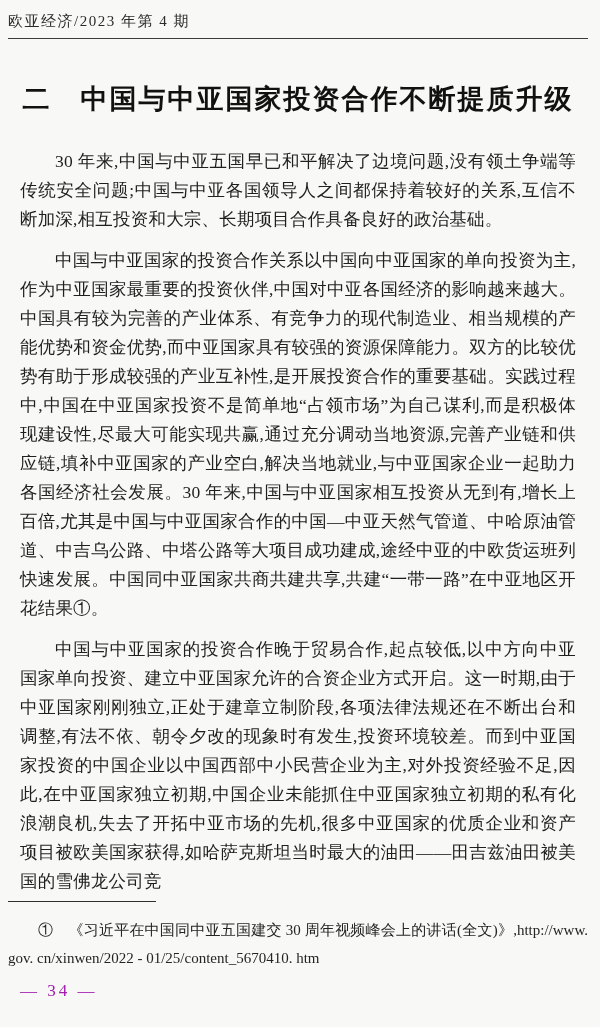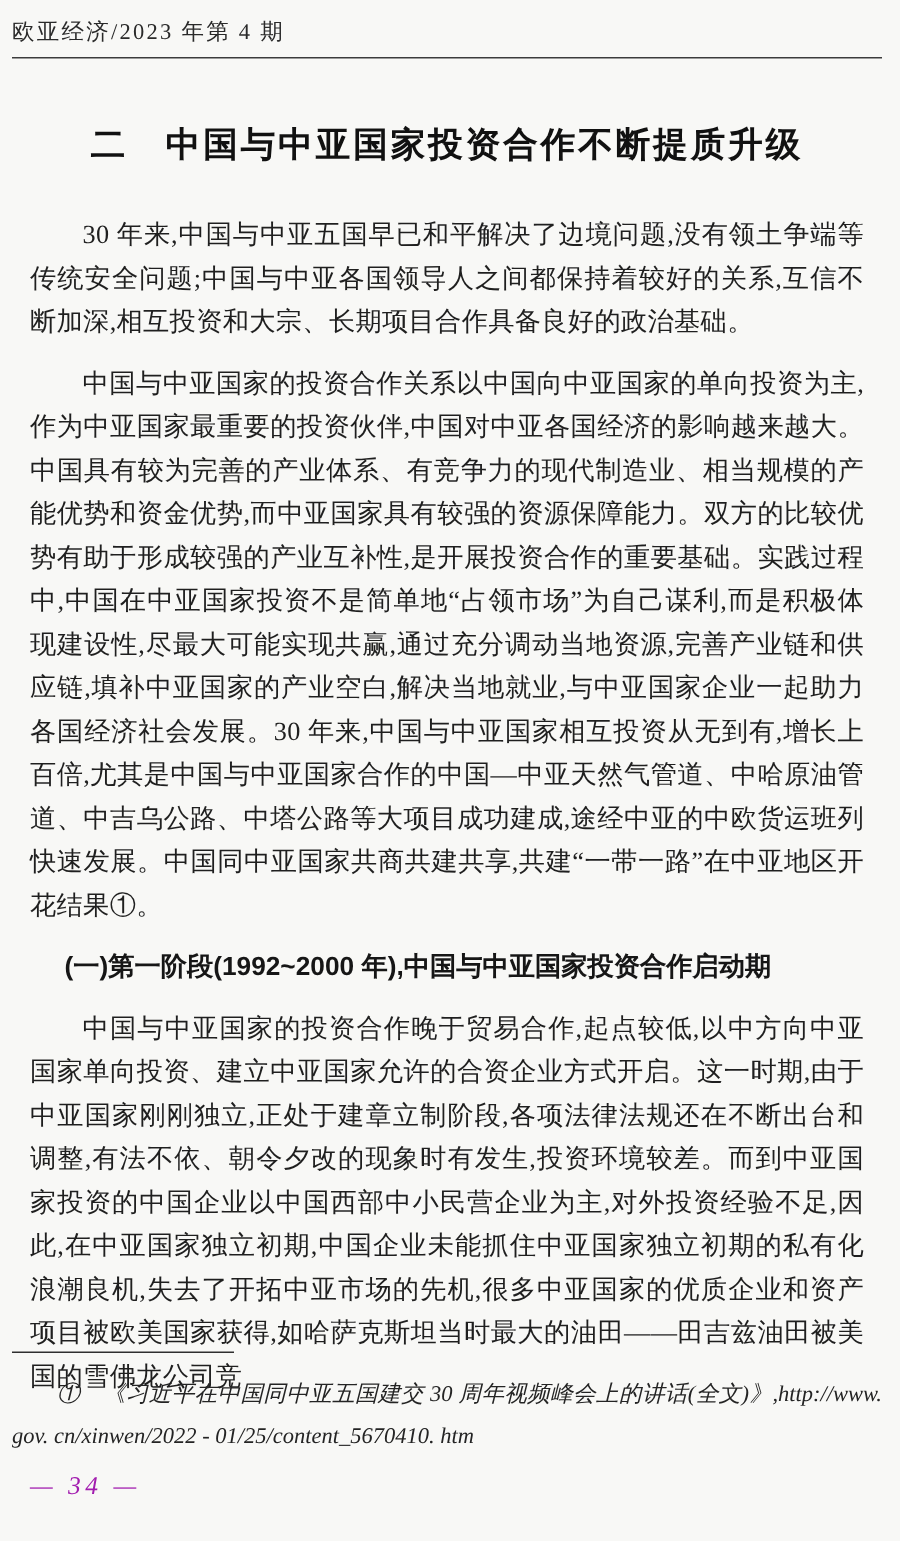--- a/index.html
+++ b/index.html
@@ -23,21 +23,21 @@
     padding-top: 2px;
   }
   .head-rule {
     border: none;
     border-top: 1.8px solid #3c3c3c;
     margin: 7px 0 0 0;
   }
   .article-title {
     margin: 42px 0 0 0;
     font-family: "Liberation Sans", "DejaVu Sans", sans-serif;
-    font-size: 23px;
+    font-size: 27px;
     font-weight: 700;
     text-align: center;
     letter-spacing: 2px;
     color: #111;
   }
   .body-text {
     margin: 30px 0 0 0;
   }
   .body-text p {
     margin: 12px;
@@ -53,21 +53,20 @@
     font-size: 17.5px;
     font-weight: 700;
     line-height: 29px;
     text-indent: 2em;
     color: #161616;
   }
   .page-footer {
     position: absolute;
     left: 8px; right: 12px;
     top: 901px;
-    font-style: italic;
   }
   .footnote-rule {
     border: none;
     border-top: 1.8px solid #2f2f2f;
     width: 148px;
     margin: 0;
   }
   .footnote-text {
     margin: 14px 0 0 0;
     font-size: 15px;
@@ -90,21 +89,20 @@
 <div class="page">
 
   <div class="running-head">欧亚经济/2023 年第 4 期</div>
   <hr class="head-rule">
 
   <h1 class="article-title">二　中国与中亚国家投资合作不断提质升级</h1>
 
   <div class="body-text">
     <p>30 年来,中国与中亚五国早已和平解决了边境问题,没有领土争端等传统安全问题;中国与中亚各国领导人之间都保持着较好的关系,互信不断加深,相互投资和大宗、长期项目合作具备良好的政治基础。</p>
     <p>中国与中亚国家的投资合作关系以中国向中亚国家的单向投资为主,作为中亚国家最重要的投资伙伴,中国对中亚各国经济的影响越来越大。中国具有较为完善的产业体系、有竞争力的现代制造业、相当规模的产能优势和资金优势,而中亚国家具有较强的资源保障能力。双方的比较优势有助于形成较强的产业互补性,是开展投资合作的重要基础。实践过程中,中国在中亚国家投资不是简单地“占领市场”为自己谋利,而是积极体现建设性,尽最大可能实现共赢,通过充分调动当地资源,完善产业链和供应链,填补中亚国家的产业空白,解决当地就业,与中亚国家企业一起助力各国经济社会发展。30 年来,中国与中亚国家相互投资从无到有,增长上百倍,尤其是中国与中亚国家合作的中国—中亚天然气管道、中哈原油管道、中吉乌公路、中塔公路等大项目成功建成,途经中亚的中欧货运班列快速发展。中国同中亚国家共商共建共享,共建“一带一路”在中亚地区开花结果①。</p>
-    <h2 class="subsection-heading">(一)第一阶段(1992~2000 年),中国与中亚国家投资合作启动期</h2>
     <p>中国与中亚国家的投资合作晚于贸易合作,起点较低,以中方向中亚国家单向投资、建立中亚国家允许的合资企业方式开启。这一时期,由于中亚国家刚刚独立,正处于建章立制阶段,各项法律法规还在不断出台和调整,有法不依、朝令夕改的现象时有发生,投资环境较差。而到中亚国家投资的中国企业以中国西部中小民营企业为主,对外投资经验不足,因此,在中亚国家独立初期,中国企业未能抓住中亚国家独立初期的私有化浪潮良机,失去了开拓中亚市场的先机,很多中亚国家的优质企业和资产项目被欧美国家获得,如哈萨克斯坦当时最大的油田——田吉兹油田被美国的雪佛龙公司竞</p>
   </div>
 
   <div class="page-footer">
     <hr class="footnote-rule">
     <p class="footnote-text">①　《习近平在中国同中亚五国建交 30 周年视频峰会上的讲话(全文)》,http://www. gov. cn/xinwen/2022 - 01/25/content_5670410. htm</p>
     <div class="page-number">— 34 —</div>
   </div>
 
 </div>

